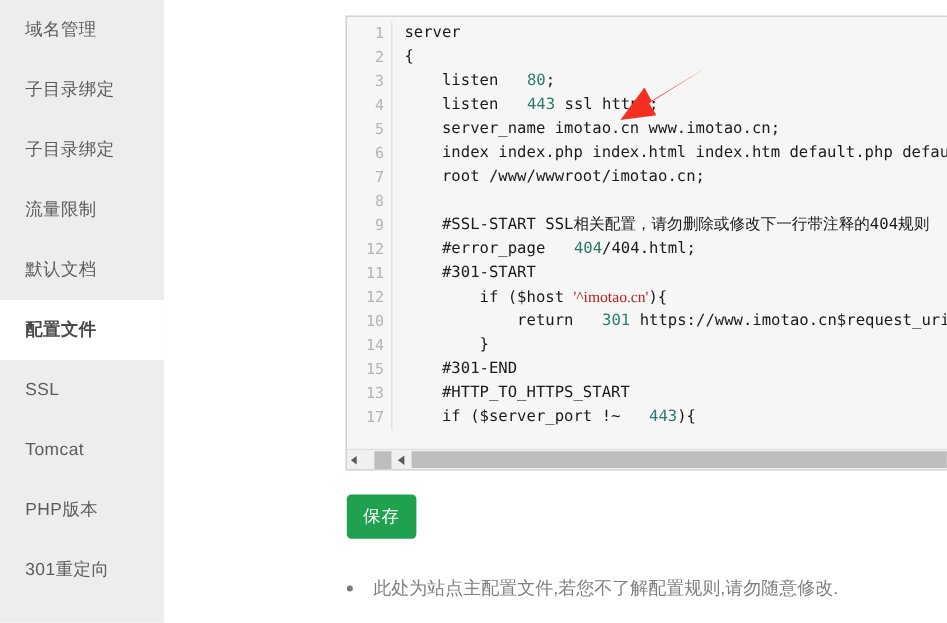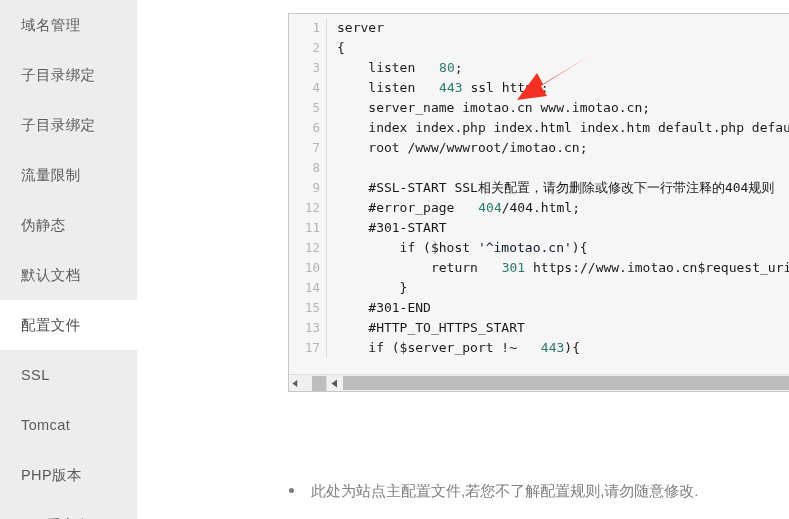--- a/index.html
+++ b/index.html
@@ -37,20 +37,21 @@
     font-size: 14.5px;
     color: #5b5b5b;
     letter-spacing: 0.4px;
     box-sizing: border-box;
     white-space: nowrap;
     cursor: pointer;
   }
   .nav-item.active {
     background: #ffffff;
     color: #4a4a4a;
+    font-weight: bold;
   }
 
   
   #main {
     flex: 1 1 auto;
     position: relative;
     background: #ffffff;
     padding-left: 13px;
     box-sizing: border-box;
   }
@@ -105,21 +106,21 @@
     box-sizing: border-box;
     font-family: "DejaVu Sans Mono", monospace;
     font-size: 13px;
     line-height: 20px;
     color: #1a1a1a;
     white-space: pre;
     overflow: hidden;
   }
   #code .ln { height: 20px; white-space: pre; }
   .num { color: #2a7b6b; margin-left: 16px; }
-  .str { color: #0f172a; }
+  .str { color: #b91c1c; font-family: Liberation Serif, serif; }
 
   
   #hrow {
     position: absolute;
     left: 0; right: 0; bottom: 0;
     height: 17px;
     display: flex;
     background: #f0f0f0;
     border-top: 1px solid #e0e0e0;
     box-sizing: border-box;
@@ -201,21 +202,20 @@
 </head>
 <body>
 
 <div id="app">
 
   <nav id="sidebar">
       <div class="nav-item"><span>域名管理</span></div>
       <div class="nav-item"><span>子目录绑定</span></div>
       <div class="nav-item"><span>子目录绑定</span></div>
       <div class="nav-item"><span>流量限制</span></div>
-      <div class="nav-item"><span>伪静态</span></div>
       <div class="nav-item"><span>默认文档</span></div>
       <div class="nav-item active"><span>配置文件</span></div>
       <div class="nav-item"><span>SSL</span></div>
       <div class="nav-item"><span>Tomcat</span></div>
       <div class="nav-item"><span>PHP版本</span></div>
       <div class="nav-item"><span>301重定向</span></div>
     </nav>
 
   <div id="main">
 
@@ -260,20 +260,21 @@
           <div id="hthumb"></div>
         </div>
 
       </div>
     </div>
 
     <svg id="arrow" viewBox="0 0 76 48">
       <polygon points="76,0 30,28 24,17 4,44 34,40 28,30" fill="#f52f21"></polygon>
     </svg>
 
+    <button id="save-btn">保存</button>
 
     <div id="note">
       <span class="bullet"></span>
       <span class="txt">此处为站点主配置文件,若您不了解配置规则,请勿随意修改.</span>
     </div>
 
   </div>
 </div>
 
 </body></html>

